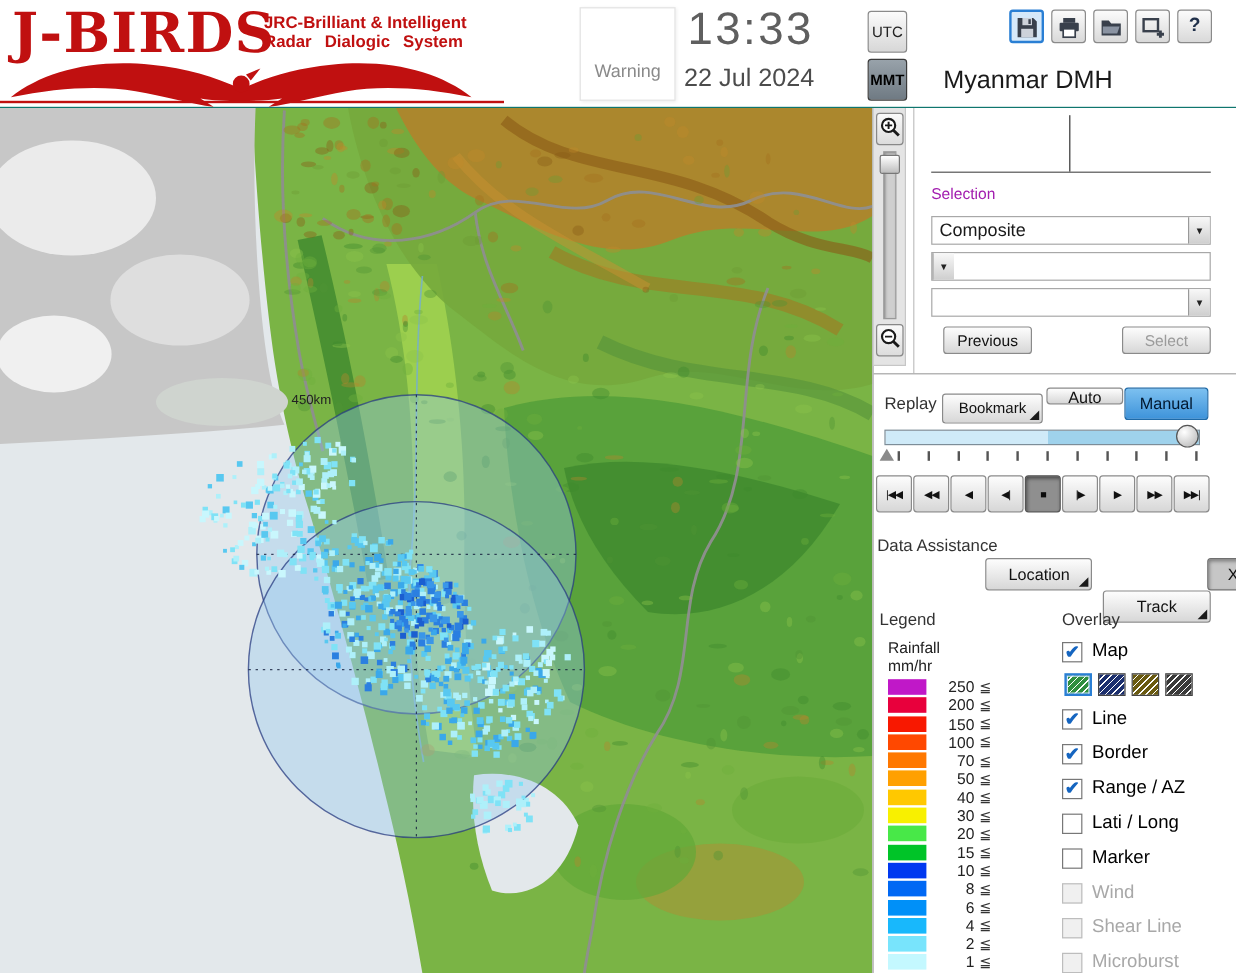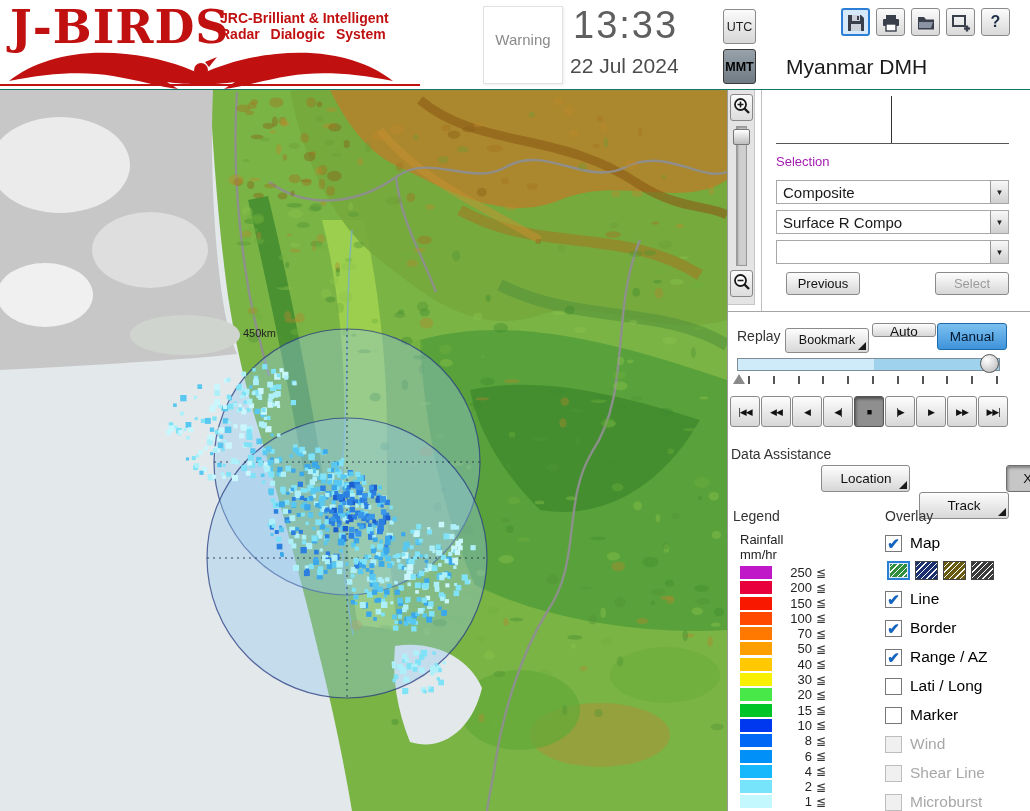--- a/index.html
+++ b/index.html
@@ -8,21 +8,21 @@
   #app{position:relative;width:1030px;height:811px;overflow:hidden;background:#fff}
 
   
   #header{position:absolute;left:0;top:0;width:1030px;height:90px;background:#fff;border-bottom:1px solid #0f766e;z-index:5}
   #logo-title{position:absolute;left:10px;top:0px;font-family:"DejaVu Serif",serif;font-weight:bold;font-size:46px;color:#c01010;letter-spacing:1px}
   #logo-sub{position:absolute;left:220px;top:10px;color:#c01010;font-weight:bold;font-size:14px;line-height:16px;white-space:nowrap}
   #logo-sub .l2{word-spacing:7px}
   #eagle{position:absolute;left:6px;top:44px}
   #logo-underline{position:absolute;left:0;top:84px;width:420px;height:2px;background:#c01010}
   #warning-box{position:absolute;left:483px;top:6px;width:80px;height:78px;background:#fff;border:1px solid #e2e2e2;box-shadow:1px 1px 3px rgba(0,0,0,.08)}
-  #warning-box span{display:block;margin-top:24px;text-align:center;color:#8a8a8a;font-size:15px}
+  #warning-box span{display:block;margin-top:44px;text-align:center;color:#8a8a8a;font-size:15px}
   #clock-time{position:absolute;left:573px;top:4px;font-size:38px;color:#5f5f5f;letter-spacing:2px}
   #clock-date{position:absolute;left:570px;top:54px;font-size:21px;color:#4c4c4c;white-space:nowrap}
   .tz-btn{position:absolute;left:723px;width:33px;height:35px;font-size:12.5px;font-family:inherit;background:linear-gradient(#fbfbfb,#d7d7d7);border:1px solid #8a8a8a;border-radius:3px;color:#222}
   #tz-utc{top:9px}
   #tz-mmt{top:49px;background:linear-gradient(#98a2aa,#6f7a83);border-color:#3a3a3a;color:#000;font-weight:bold}
   .tool-btn{position:absolute;top:8px;width:29px;height:28px;background:linear-gradient(#fbfbfb,#d9d9d9);border:1px solid #8a8a8a;border-radius:3px;padding:0;font-family:inherit}
   .tool-btn svg{display:block;margin:2px auto 0}
   .tool-btn.active{border:2px solid #2a7fd4;background:#d6e9fa}
   #tb-save{left:841px}#tb-print{left:876px}#tb-folder{left:911px}#tb-export{left:946px}#tb-help{left:981px}
   #tb-help span{font-size:16px;font-weight:bold;color:#20304a;line-height:24px}
@@ -1295,21 +1295,20 @@
     <div id="info-hline"></div>
     <div id="info-cursor"></div>
 
     <div id="selection-label">Selection</div>
 
     <div id="dd1" class="dropdown">
       <span class="dd-value">Composite</span>
       <span class="dd-arrow">▼</span>
     </div>
     <div id="dd2" class="dropdown">
-      <span class="dd-value">Surface R Compo</span>
       <span class="dd-arrow">▼</span>
     </div>
     <div id="dd3" class="dropdown">
       <span class="dd-value"></span>
       <span class="dd-arrow">▼</span>
     </div>
 
     <button id="btn-previous" class="p-btn">Previous</button>
     <button id="btn-select" class="p-btn disabled">Select</button>
 

